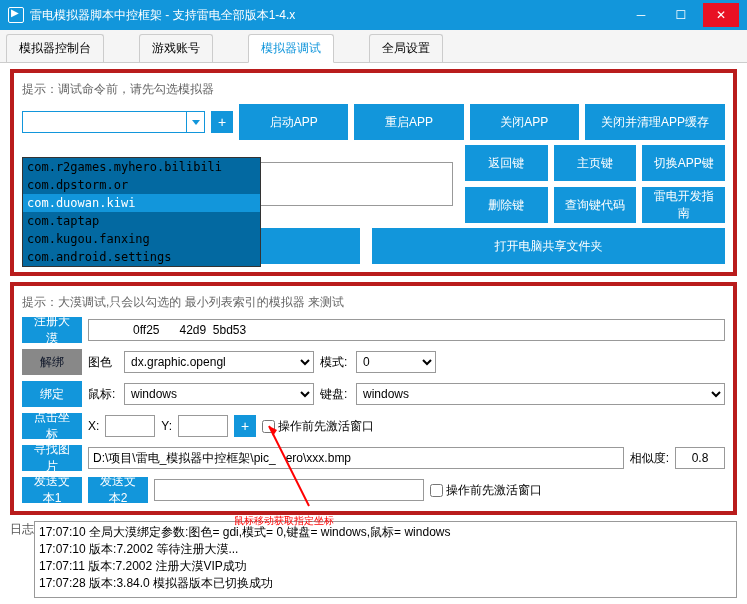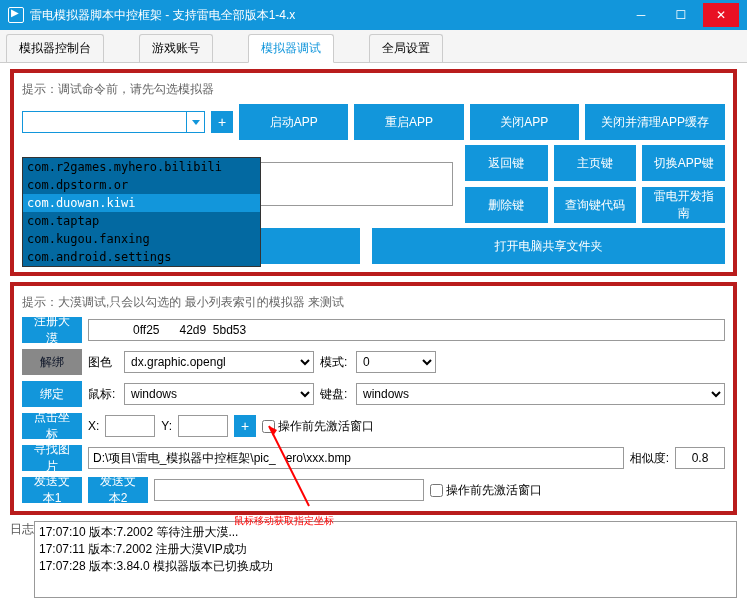--- a/index.html
+++ b/index.html
@@ -167,19 +167,20 @@
       <svg class="arrow-svg" style="left:245px;top:130px;" width="60" height="100">
         <line x1="10" y1="10" x2="50" y2="90" stroke="#ff0000" stroke-width="2"></line>
         <polygon points="10,10 18,14 14,20" fill="#ff0000"></polygon>
       </svg>
       <div class="red-text" style="left:220px;top:228px;font-size:10px;">鼠标移动获取指定坐标</div>
     </div>
 
     <div class="log-area">
       <span style="color:#555;">日志</span>
       <div class="log-box">
+        <div class="log-line">17:07:10 全局大漠绑定参数:图色= gdi,模式= 0,键盘= windows,鼠标= windows</div>
         <div class="log-line">17:07:10 版本:7.2002 等待注册大漠...</div>
         <div class="log-line">17:07:11 版本:7.2002 注册大漠VIP成功</div>
         <div class="log-line">17:07:28 版本:3.84.0 模拟器版本已切换成功</div>
       </div>
     </div>
   </div>
 </div>
 
 </body></html>

